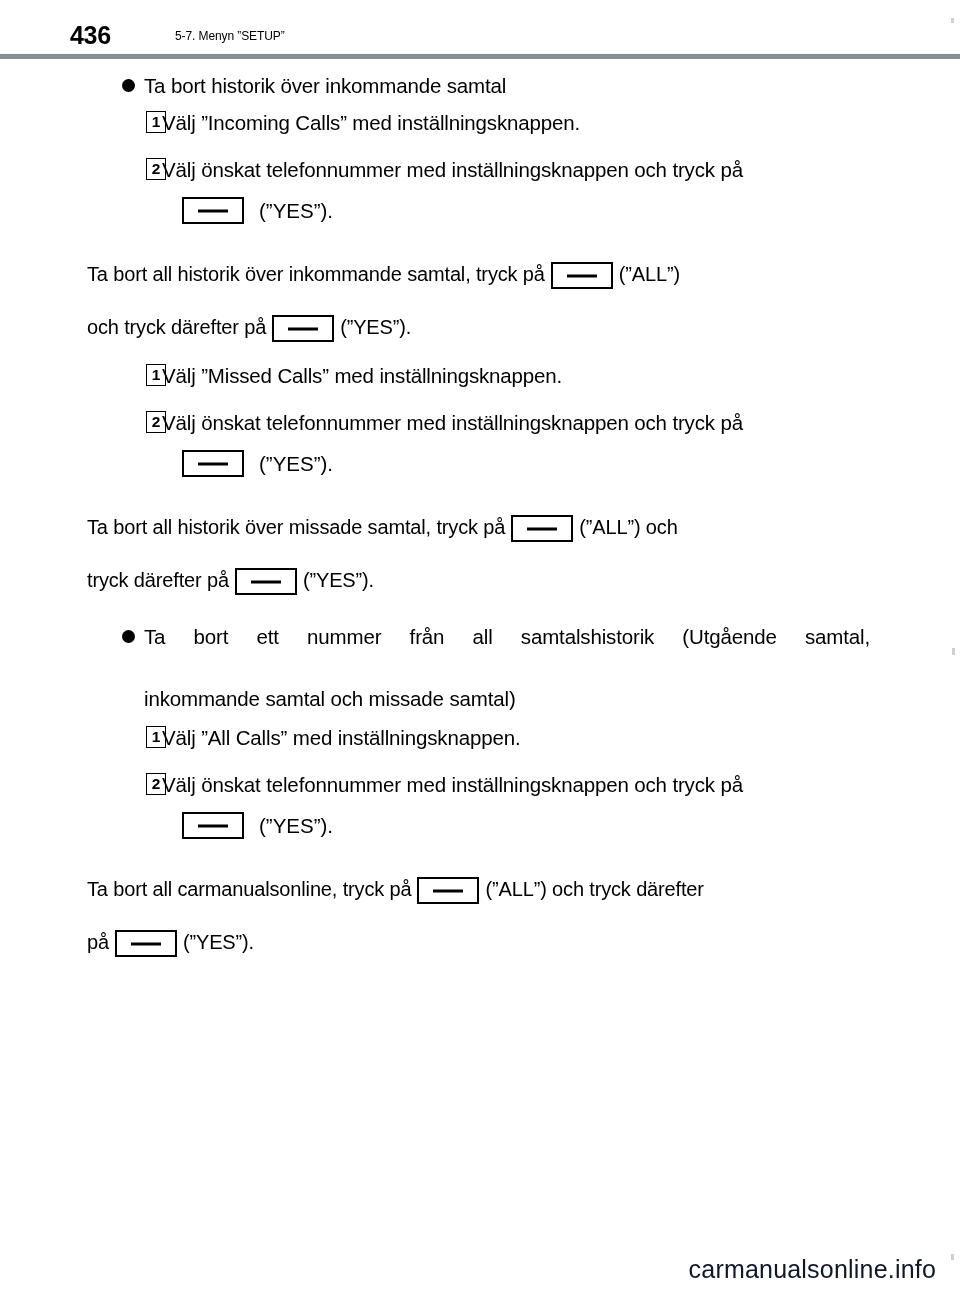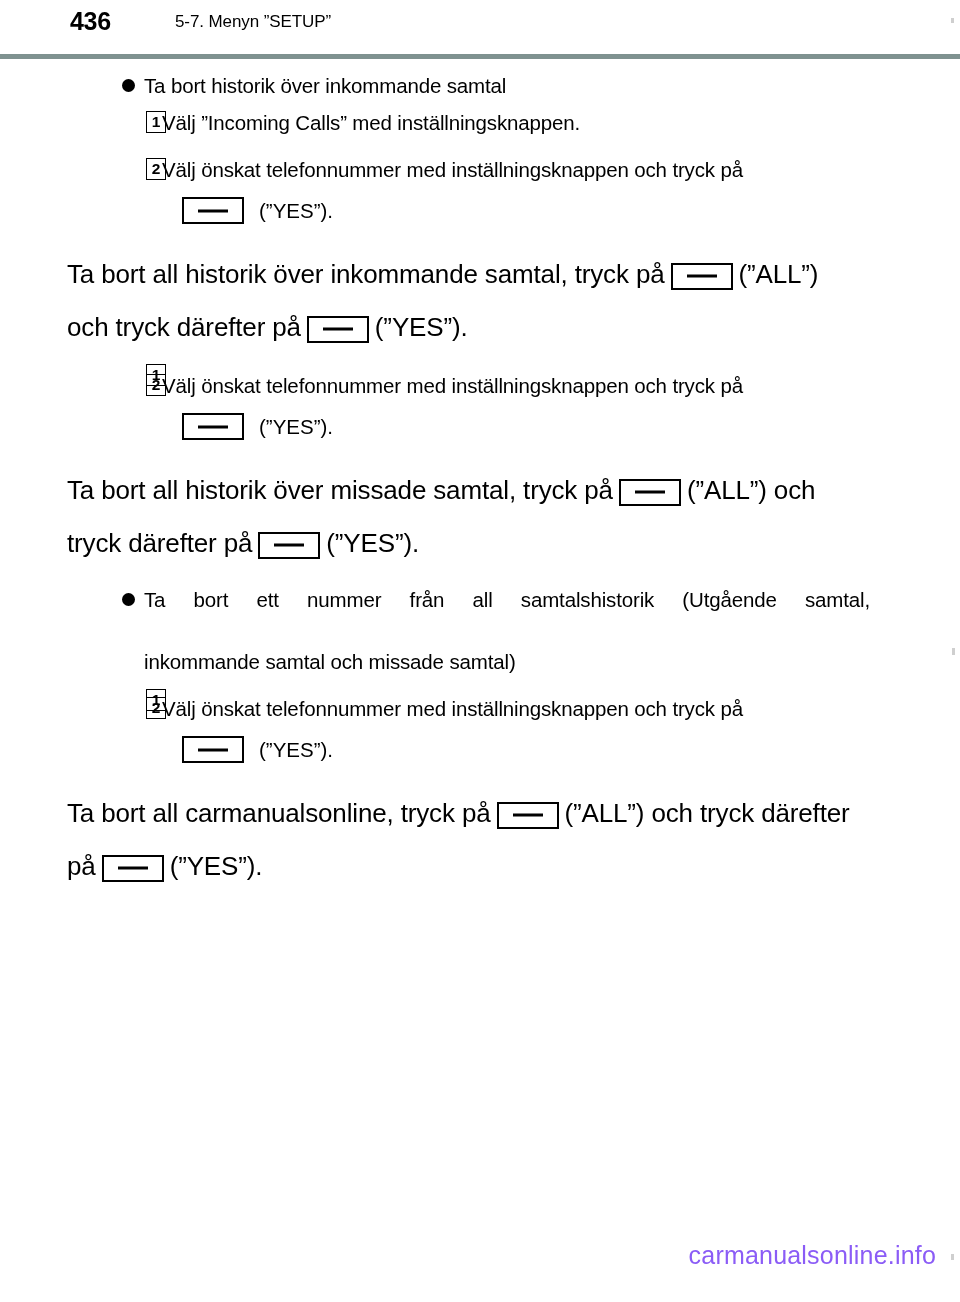--- a/index.html
+++ b/index.html
@@ -13,39 +13,39 @@
     height: 1302px;
     position: relative;
     font-family: "Liberation Sans", sans-serif;
     color: #000000;
     overflow: hidden;
   }
 
   
   .page-header {
     position: absolute;
-    top: 6px;
+    top: 20px;
     left: 0;
     width: 960px;
     height: 32px;
   }
   .page-number {
     position: absolute;
     left: 70px;
     top: 0;
     font-size: 25px;
     font-weight: bold;
     letter-spacing: -0.3px;
     line-height: 30px;
   }
   .section-title {
     position: absolute;
     left: 175px;
     top: 4px;
-    font-size: 17px;
+    font-size: 12px;
     font-weight: normal;
     line-height: 24px;
     letter-spacing: -0.1px;
   }
   .header-rule {
     position: absolute;
     top: 54px;
     left: 0;
     width: 960px;
     height: 5px;
@@ -132,23 +132,23 @@
     font-size: 20.5px;
     line-height: 31px;
     display: flex;
     align-items: center;
     gap: 10px;
   }
 
   
   .para {
     margin-top: 22px;
-    padding-left: 67px;
+    padding-left: 87px;
     padding-right: 90px;
-    font-size: 26px;
+    font-size: 20px;
     line-height: 53px;
     letter-spacing: -0.15px;
   }
 
   
   .key-symbol {
     display: inline-block;
     vertical-align: middle;
     position: relative;
     width: 62px;
@@ -169,23 +169,23 @@
     background: #000;
   }
   .key-symbol.inline-nudge {
     margin: 0 6px;
   }
 
   
   .footer-watermark {
     position: absolute;
     right: 24px;
-    bottom: 32px;
+    bottom: 18px;
     font-size: 25px;
-    color: #8b5cf6;
+    color: #0f172a;
     letter-spacing: 0.2px;
     line-height: 30px;
   }
 
   
   .scan-mark {
     position: absolute;
     background: #cfcfcf;
   }
   .scan-mark.m1 { right: 6px; top: 18px;  width: 3px; height: 5px; }
@@ -223,20 +223,21 @@
   </div>
 
   <div class="para">
     <span>Ta bort all historik över inkommande samtal, tryck på</span><span class="key-symbol inline-nudge"></span><span>(”ALL”)</span><br>
     <span>och tryck därefter på</span><span class="key-symbol inline-nudge"></span><span>(”YES”).</span>
   </div>
 
 
   <div class="step">
     <span class="step-num">1</span>
+    <span class="step-text">Välj ”Missed Calls” med inställningsknappen.</span>
   </div>
 
   <div class="step" style="margin-top:16px;">
     <span class="step-num">2</span>
     <span class="step-text">Välj önskat telefonnummer med inställningsknappen och tryck på</span>
   </div>
   <div class="step-cont">
     <span class="key-symbol"></span>
     <span>(”YES”).</span>
   </div>
@@ -249,20 +250,21 @@
   <div class="bullet-block" style="margin-top:14px;">
     <span class="dot"></span>
     <span class="bullet-text justify">
       <span class="ln1">Ta bort ett nummer från all samtalshistorik (Utgående samtal,</span>
       <span>inkommande samtal och missade samtal)</span>
     </span>
   </div>
 
   <div class="step" style="margin-top:8px;">
     <span class="step-num">1</span>
+    <span class="step-text">Välj ”All Calls” med inställningsknappen.</span>
   </div>
 
   <div class="step" style="margin-top:16px;">
     <span class="step-num">2</span>
     <span class="step-text">Välj önskat telefonnummer med inställningsknappen och tryck på</span>
   </div>
   <div class="step-cont">
     <span class="key-symbol"></span>
     <span>(”YES”).</span>
   </div>

